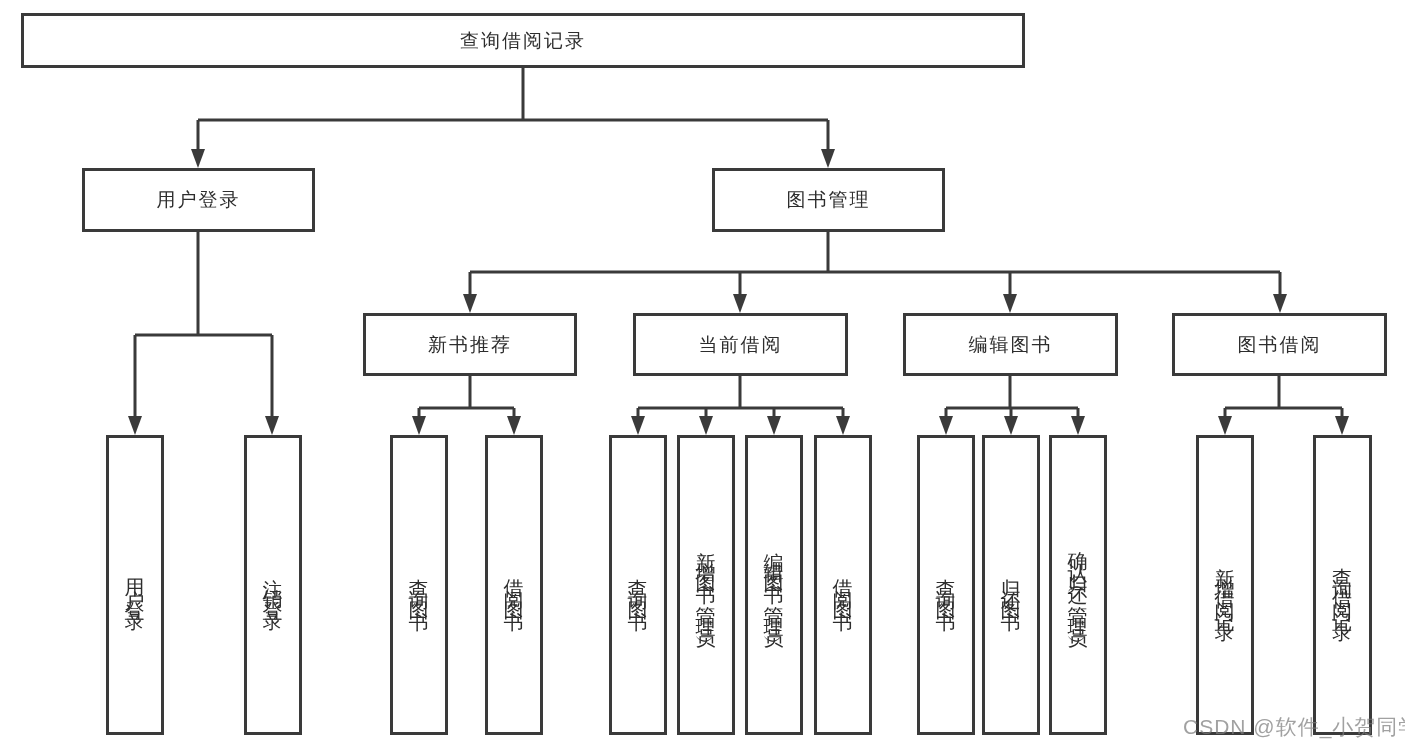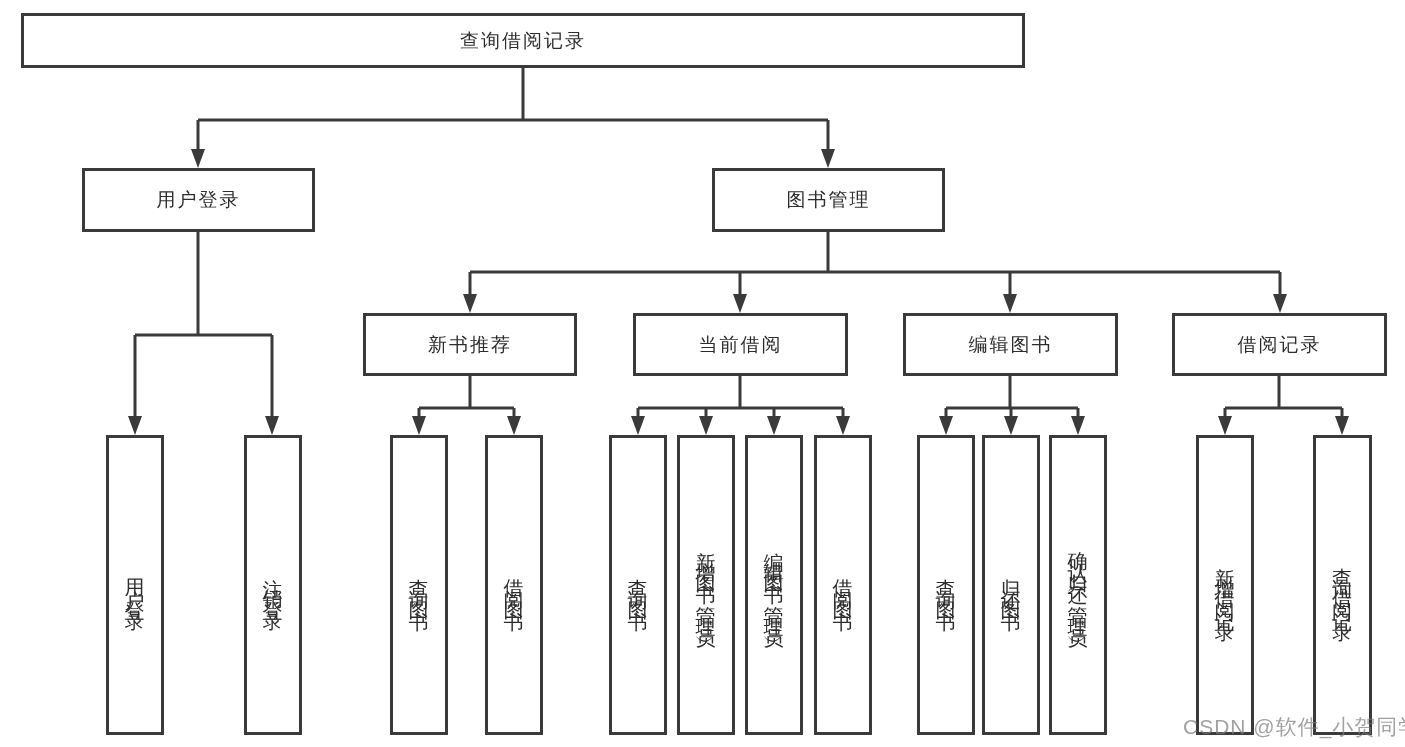--- a/index.html
+++ b/index.html
@@ -142,21 +142,21 @@
   <div class="box" style="left:712px;top:168px;width:233px;height:64px">
     <span class="hlabel">图书管理</span>
   </div>
   <div class="box" style="left:633px;top:313px;width:215px;height:63px">
     <span class="hlabel">当前借阅</span>
   </div>
   <div class="box" style="left:903px;top:313px;width:215px;height:63px">
     <span class="hlabel">编辑图书</span>
   </div>
   <div class="box" style="left:1172px;top:313px;width:215px;height:63px">
-    <span class="hlabel">借阅记录</span>
+    <span class="hlabel">图书借阅</span>
   </div>
 
   <div class="box" style="left:106px;top:435px;width:58px;height:300px">
     <span class="vtext">用户登录</span>
   </div>
   <div class="box" style="left:244px;top:435px;width:58px;height:300px">
     <span class="vtext">注销登录</span>
   </div>
 
   <div class="box" style="left:390px;top:435px;width:58px;height:300px">

